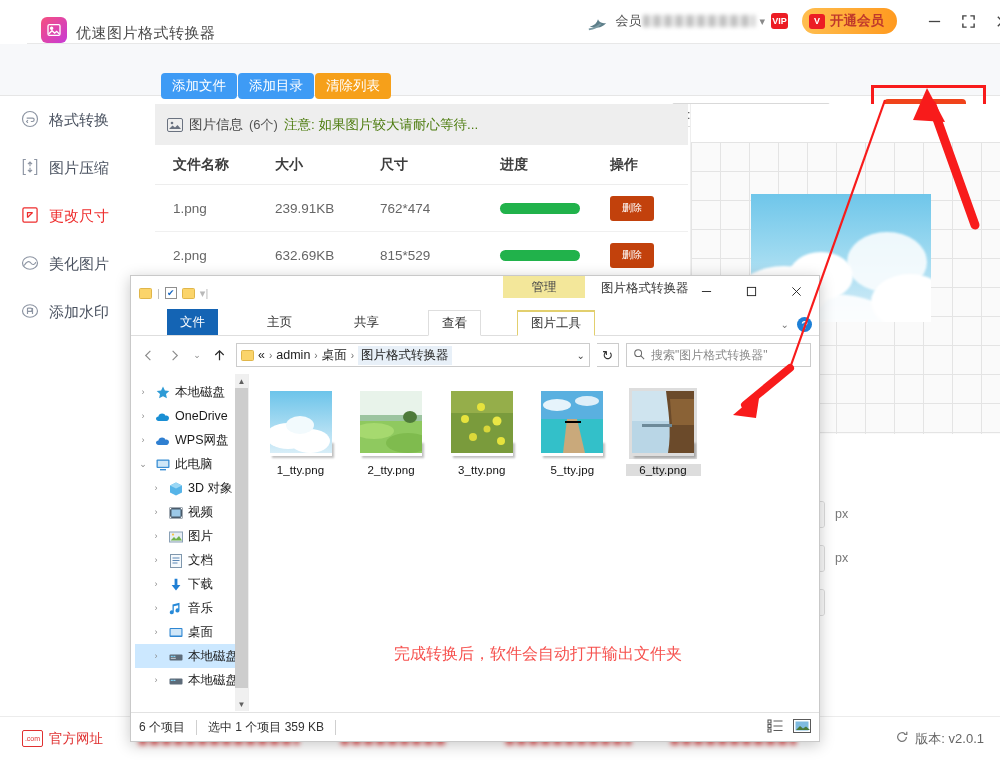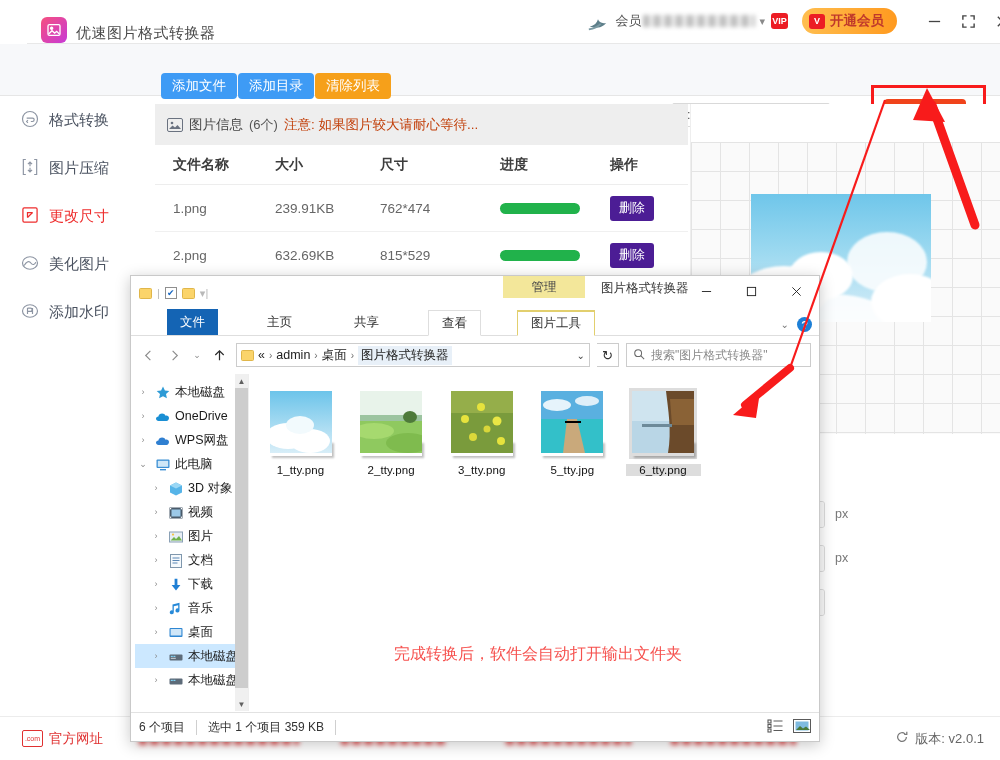--- a/index.html
+++ b/index.html
@@ -103,38 +103,38 @@
   .side-item svg{width:20px;height:20px;flex:none;}
 
   
   .list-panel{position:absolute;left:155px;top:104px;width:533px;bottom:50px;background:#fff;}
   .list-head{
     height:41px;background:#eeeeee;display:flex;align-items:center;padding-left:12px;gap:6px;
   }
   .list-head .ic{width:16px;height:14px;}
   .lh-title{font-size:13.5px;color:#444;}
   .lh-count{font-size:13px;color:#555;}
-  .lh-warn{font-size:13.5px;color:#c2410c;}
+  .lh-warn{font-size:13.5px;color:#4d7c0f;}
   .tbl-head{
     display:flex;height:40px;align-items:center;border-bottom:1px solid #ededed;
     font-size:14px;color:#3d3d3d;font-weight:bold;
   }
   .tbl-row{
     display:flex;height:47px;align-items:center;border-bottom:1px solid #f0f0f0;
     font-size:13.5px;color:#666;
   }
   .c1{width:120px;padding-left:18px;}
   .c2{width:105px;}
   .c3{width:120px;}
   .c4{width:110px;}
   .c5{width:75px;}
   .progress{width:80px;height:11px;border-radius:6px;background:#21b24b;}
   .del-btn{
     display:inline-flex;align-items:center;justify-content:center;
-    width:44px;height:25px;background:#4c1d95;color:#fff;border-radius:3px;font-size:13px;
+    width:44px;height:25px;background:#c2410c;color:#fff;border-radius:3px;font-size:10px;
   }
 
   
   .right-panel{position:absolute;left:690px;top:104px;width:310px;bottom:50px;
      background:#fff;border-left:1px solid #eee;}
   .prev-head{height:38px;background:#eeeeee;display:flex;align-items:center;gap:7px;padding-left:13px;}
   .prev-head span{font-size:13.5px;color:#555;}
   .prev-body{
     position:absolute;left:0;top:38px;right:0;height:292px;
     background-color:#fafafa;

